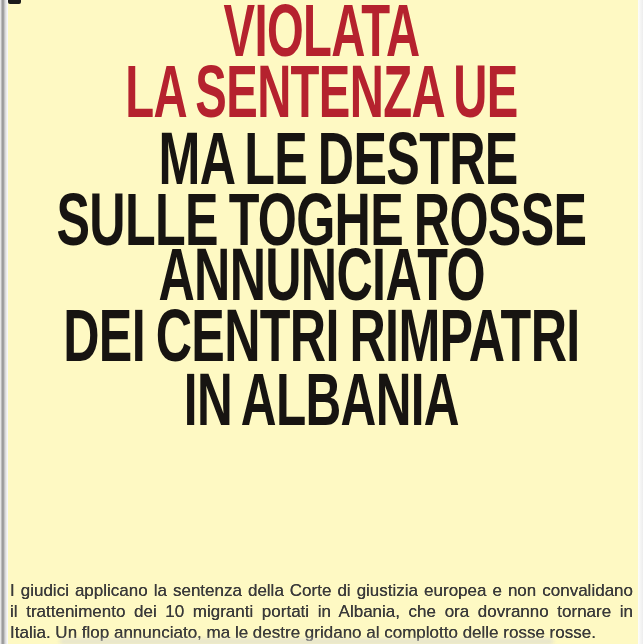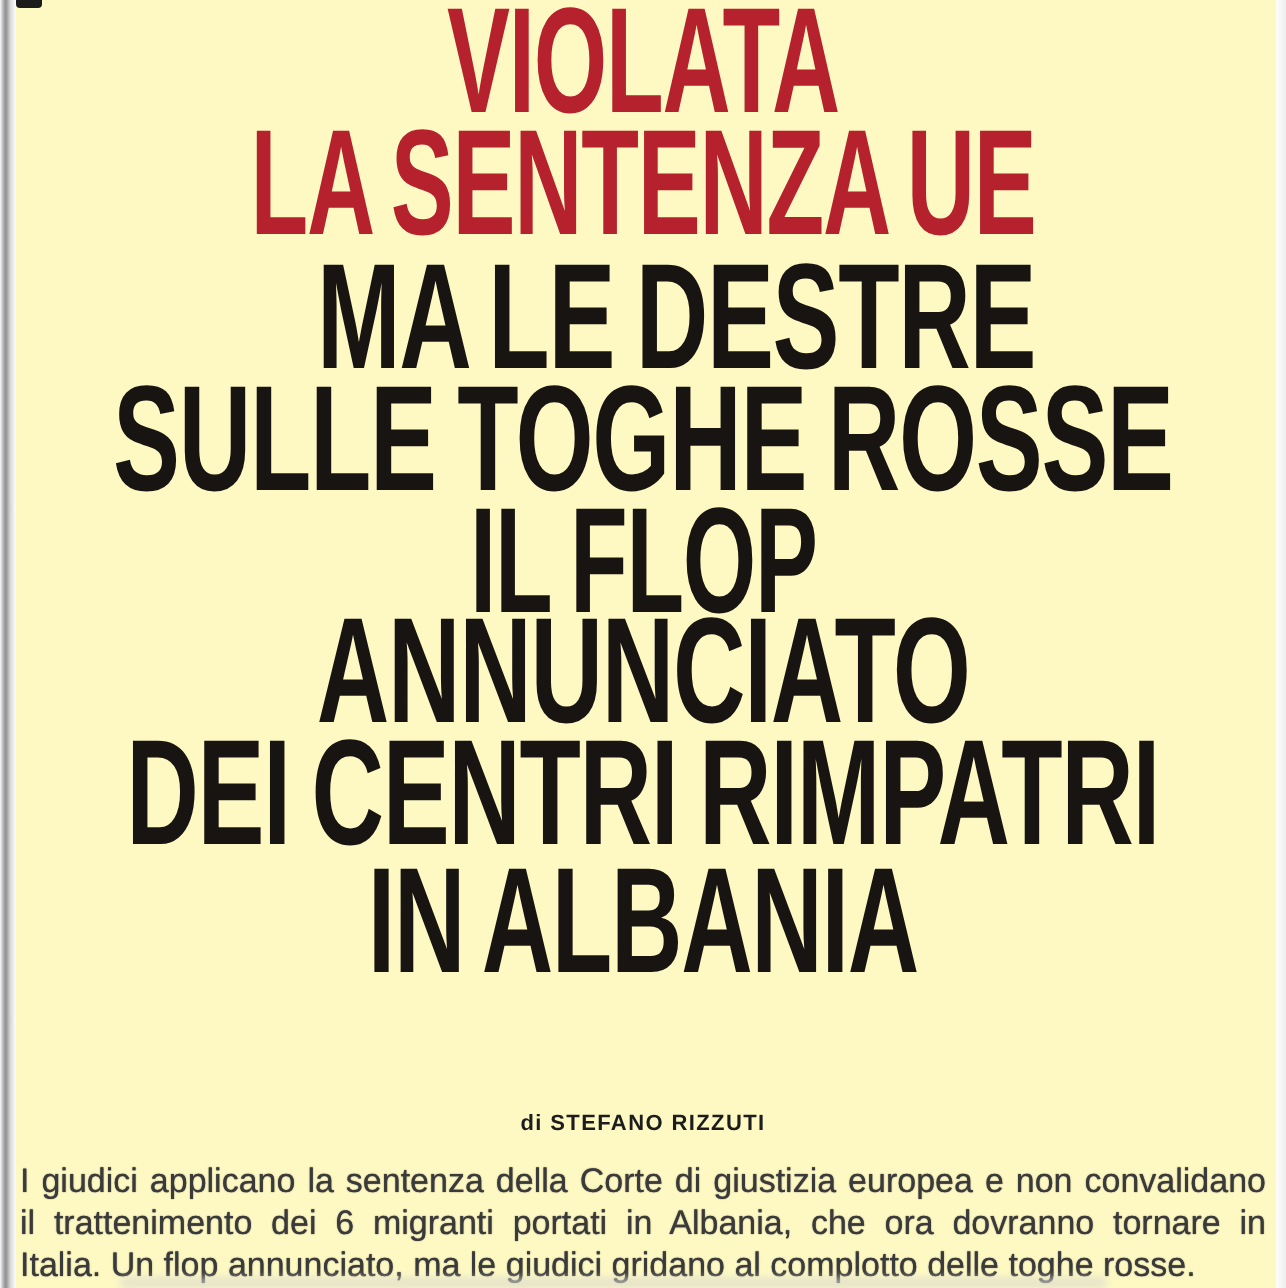--- a/index.html
+++ b/index.html
@@ -82,37 +82,33 @@
       </div>
     <div class="hl hl-red l2">
         <span>LA SENTENZA UE</span>
       </div>
     <div class="hl hl-black sx67 l3">
         <span>MA LE DESTRE</span>
       </div>
     <div class="hl hl-black sx67 l5">
         <span>SULLE TOGHE ROSSE</span>
       </div>
-    <div class="hl hl-black l6">
-        <span>IL FLOP</span>
-      </div>
     <div class="hl hl-black sx67 l7">
         <span>ANNUNCIATO</span>
       </div>
     <div class="hl hl-black sx67 l8">
         <span>DEI CENTRI RIMPATRI</span>
       </div>
     <div class="hl hl-black sx66 l9">
         <span>IN ALBANIA</span>
       </div>
   </div>
 
-  <div class="byline">di STEFANO RIZZUTI</div>
 
   <div class="body-text">
     <div class="body-line just">I giudici applicano la sentenza della Corte di giustizia europea e non convalidano</div>
-    <div class="body-line just">il trattenimento dei 6 migranti portati in Albania, che ora dovranno tornare in</div>
-    <div class="body-line">Italia. Un flop annunciato, ma le giudici gridano al complotto delle toghe rosse.</div>
+    <div class="body-line just">il trattenimento dei 10 migranti portati in Albania, che ora dovranno tornare in</div>
+    <div class="body-line">Italia. Un flop annunciato, ma le destre gridano al complotto delle rosse rosse.</div>
   </div>
 
   <div class="bottom-smudge"></div>
 
 </div>
 
 </body></html>

